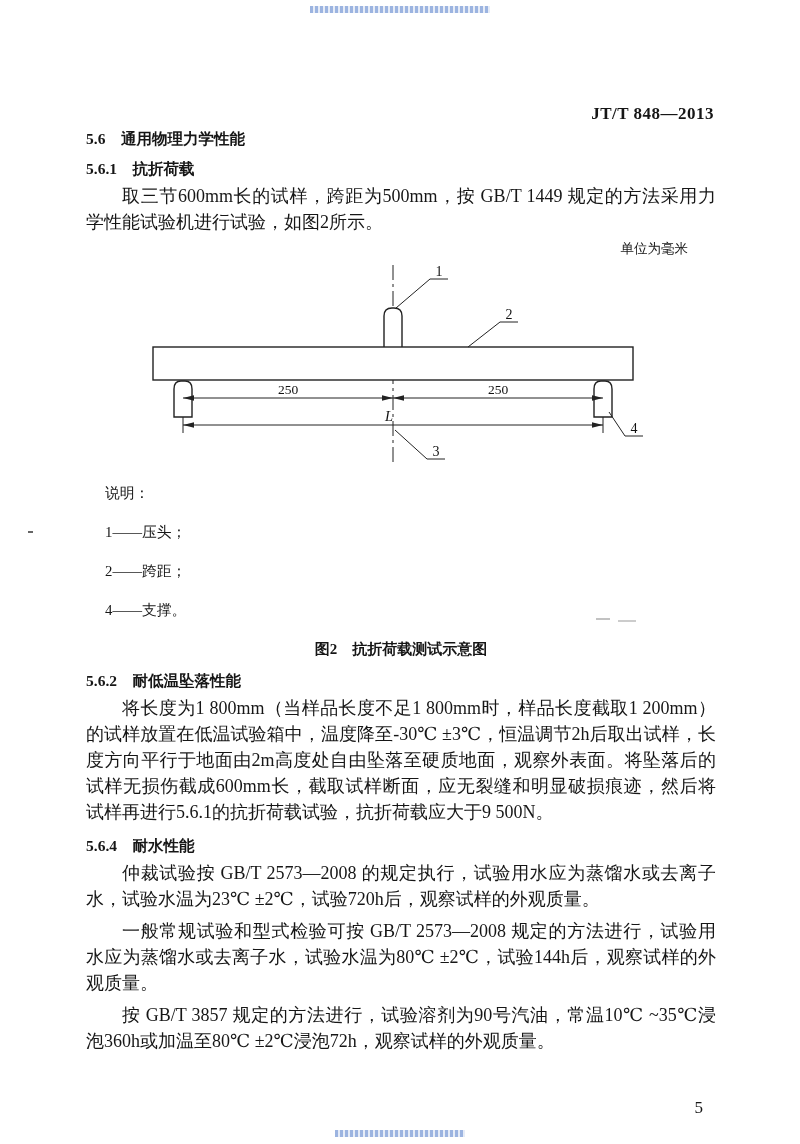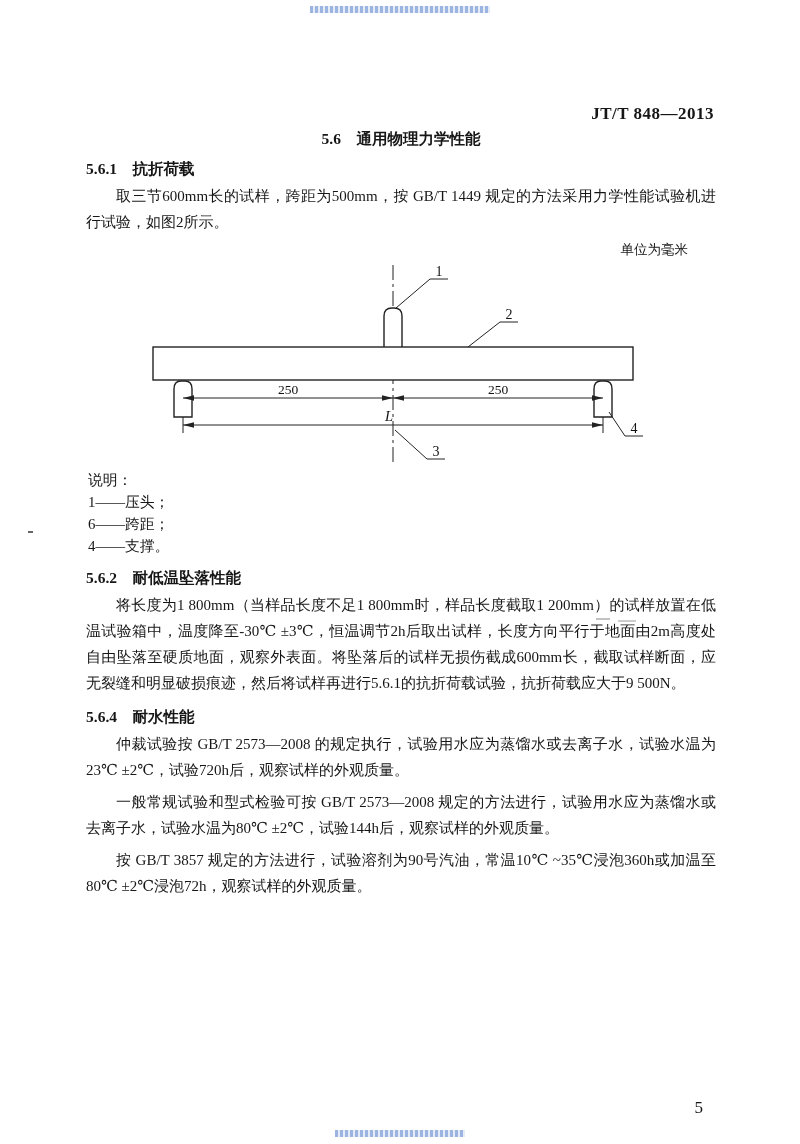--- a/index.html
+++ b/index.html
@@ -23,37 +23,37 @@
     position:absolute;top:80px;right:86px;
     font-size:17px;font-weight:bold;letter-spacing:.5px;margin-top:24px;
   }
   .content{
     position:absolute;left:86px;top:126px;width:630px;
   }
   .sec-h{
     font-size:15.5px;font-weight:bold;
     margin:12px 0 5px;line-height:18px;
   }
-  .sec-h.first{margin-top:4px;text-align:center;}
+  .sec-h.first{margin-top:4px;}
   .para{
-    font-size:15px;line-height:26px;
+    font-size:18px;line-height:26px;
     text-align:justify;text-indent:2em;
     margin:0 0 6px;
   }
   .unit-note{
     font-size:13.5px;text-align:right;padding-right:28px;
-    line-height:17px;margin:0;
+    line-height:17px;margin:0;font-family:Liberation Mono, monospace;
   }
   .figure-wrap{margin:2px 0 0 0;}
   .figure-wrap svg{display:block;}
   svg text{font-family:"Liberation Serif","DejaVu Serif",serif;font-size:14px;fill:#111;}
   svg text.dim{font-size:13.5px;}
   svg text.span-lbl{font-style:italic;font-size:14.5px;}
   .legend{margin:4px 0 0 2px;font-size:14.8px;line-height:22px;}
-  .legend div{margin:0;}
+  .legend div{margin:17px;}
   .fig-caption{
     text-align:center;font-weight:bold;font-size:15px;
     margin:6px 0 6px;line-height:22px;
   }
   .page-number{
     position:absolute;right:97px;bottom:26px;
     font-size:17px;
   }
   .speck{position:absolute;background:#666;}
   .speck.s1{left:28px;top:531px;width:5px;height:2px;}
@@ -123,24 +123,25 @@
 
         <text x="548" y="173" text-anchor="middle">4</text>
         <line x1="539" y1="176" x2="557" y2="176" stroke="#222" stroke-width="1"></line>
         <line x1="539" y1="176" x2="523" y2="152" stroke="#222" stroke-width="1"></line>
       </svg>
     </div>
 
     <div class="legend">
       <div>说明：</div>
       <div>1——压头；</div>
-      <div>6——跨距；</div>
+      <div>2——跨距；</div>
       <div>4——支撑。</div>
     </div>
 
+    <div class="fig-caption">图2　抗折荷载测试示意图</div>
 
     <div class="sec-h">5.6.2　耐低温坠落性能</div>
     <p class="para">将长度为1 800mm（当样品长度不足1 800mm时，样品长度截取1 200mm）的试样放置在低温试验箱中，温度降至-30℃ ±3℃，恒温调节2h后取出试样，长度方向平行于地面由2m高度处自由坠落至硬质地面，观察外表面。将坠落后的试样无损伤截成600mm长，截取试样断面，应无裂缝和明显破损痕迹，然后将试样再进行5.6.1的抗折荷载试验，抗折荷载应大于9 500N。</p>
 
 
     <div class="sec-h">5.6.4　耐水性能</div>
     <p class="para">仲裁试验按 GB/T 2573—2008 的规定执行，试验用水应为蒸馏水或去离子水，试验水温为23℃ ±2℃，试验720h后，观察试样的外观质量。</p>
     <p class="para">一般常规试验和型式检验可按 GB/T 2573—2008 规定的方法进行，试验用水应为蒸馏水或去离子水，试验水温为80℃ ±2℃，试验144h后，观察试样的外观质量。</p>
 
     <p class="para">按 GB/T 3857 规定的方法进行，试验溶剂为90号汽油，常温10℃ ~35℃浸泡360h或加温至80℃ ±2℃浸泡72h，观察试样的外观质量。</p>

